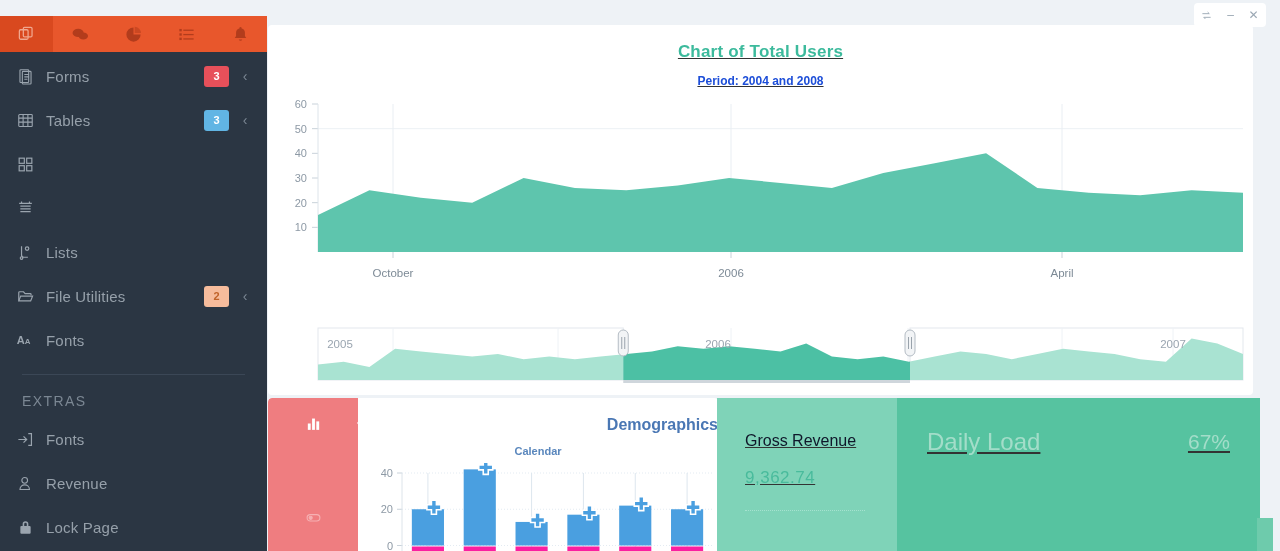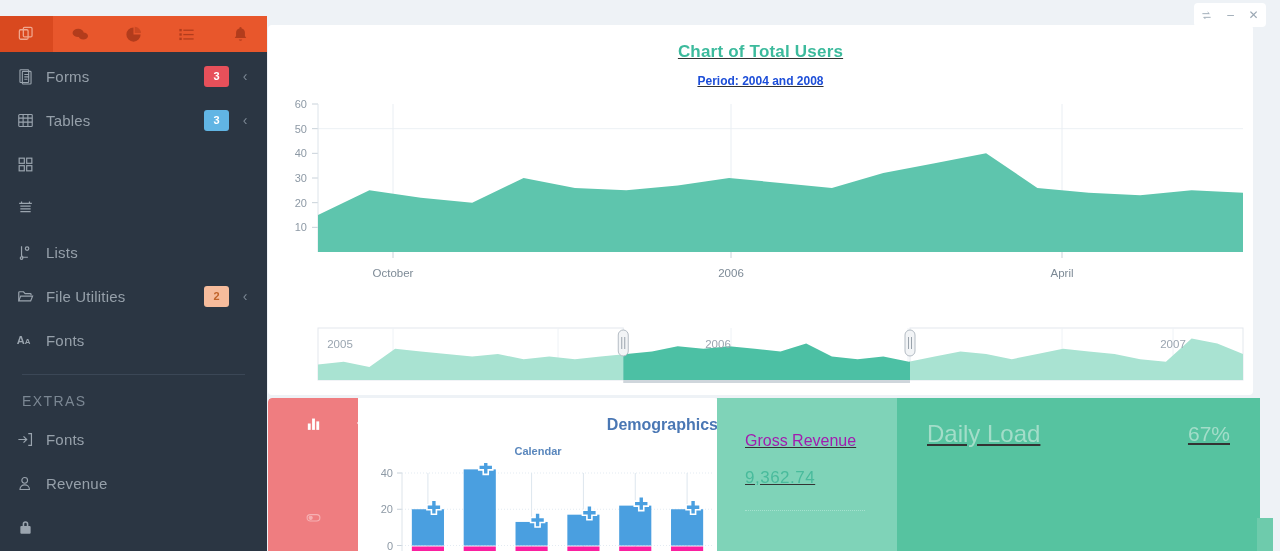--- a/index.html
+++ b/index.html
@@ -109,30 +109,30 @@
   .demo-sub {
     text-align:center; color:#5a87bd; font-size:11px; font-weight:bold;
     padding-top:11px;
   }
 
   
   #revCard {
     left:472px; top:398px; width:180px; height:160px;
     background:#7fd3b8; border-radius:0;
   }
-  .rev-label { color:#a21caf; font-size:16px; padding:34px 0 0 28px; }
+  .rev-label { color:#0f172a; font-size:16px; padding:34px 0 0 28px; }
   .rev-value { color:#49bb9c; font-size:17px; padding:18px 0 0 28px; letter-spacing:.5px; }
   .rev-rule { margin:22px 0 0 28px; width:120px; border-top:1px dotted #a5e2cf; }
 
   #loadCard {
     left:652px; top:398px; width:363px; height:160px;
     background:#56c3a0; border-radius:0;
   }
   .load-row { display:flex; align-items:center; justify-content:space-between;
-              padding:22px 30px 0 30px; }
+              padding:30px 30px 0 30px; }
   .load-label { color:#a3ddc9; font-size:24px; }
   .load-pct { color:#a3ddc9; font-size:21px; }
   .load-bars { position:absolute; left:30px; bottom:0; right:30px; height:60px; }
   .lbar { position:absolute; bottom:0; background:#6ecbac; }
 
   svg text { font-family:"Liberation Sans", sans-serif; }
 </style>
 </head>
 <body>
 
@@ -278,20 +278,21 @@
         <span class="lbl">Revenue</span>
       </div>
 
       <div class="nav-item">
         <span class="ic">
           <svg viewBox="0 0 24 24" fill="currentColor">
             <rect x="5.5" y="10" width="13" height="10" rx="1.3"></rect>
             <path d="M8.4 10V7.6a3.6 3.6 0 1 1 7.2 0V10h-2V7.6a1.6 1.6 0 1 0-3.2 0V10z"></path>
           </svg>
         </span>
+        <span class="lbl">Lock Page</span>
       </div>
 
       <div class="nav-item" style="opacity:.5">
         <span class="ic">
           <svg viewBox="0 0 24 24" fill="none" stroke="currentColor" stroke-width="1.4">
             <rect x="4" y="5" width="16" height="13" rx="1"></rect>
               <circle cx="9" cy="10" r="1.6"></circle>
               <path d="M5 16l5-4 4 3 3-2 3 3"></path>
           </svg>
         </span>

